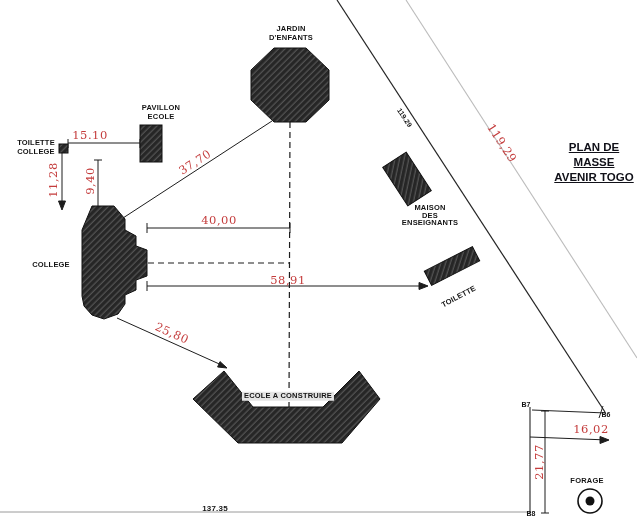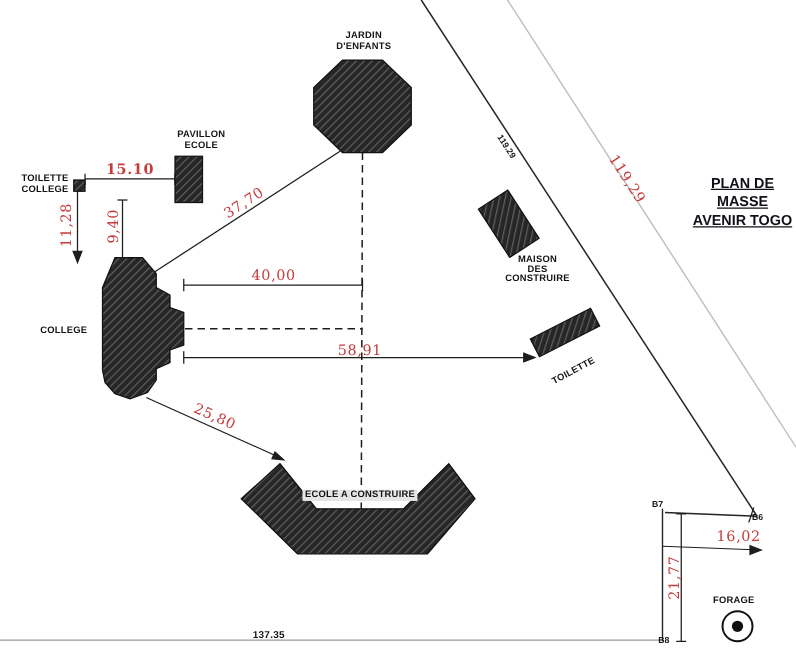--- a/index.html
+++ b/index.html
@@ -124,33 +124,33 @@
     <div>ECOLE</div>
   </div>
   <div class="lbl" style="left:36px;top:147px;">
     <div>TOILETTE</div>
     <div>COLLEGE</div>
   </div>
   <div class="lbl" style="left:51px;top:265px;">COLLEGE</div>
   <div class="lbl" style="left:430px;top:215px;line-height:7.5px;">
     <div>MAISON</div>
     <div>DES</div>
-    <div>CONSTRUIRE</div>
+    <div>ENSEIGNANTS</div>
   </div>
   <div class="lbl rot-28" style="left:459px;top:297px;">TOILETTE</div>
   <div class="lbl bg" style="left:288px;top:396px;">ECOLE A CONSTRUIRE</div>
   <div class="lbl" style="left:587px;top:481px;">FORAGE</div>
 
   <div class="lbl small" style="left:526px;top:405px;">B7</div>
   <div class="lbl small" style="left:606px;top:415px;">B6</div>
   <div class="lbl small" style="left:531px;top:514px;">B8</div>
   <div class="lbl small rot57" style="left:404px;top:118px;">119.29</div>
   <div class="lbl" style="left:215px;top:509px;font-size:8px;">137.35</div>
 
-  <div class="dim" style="left:104px;top:135px;font-weight:bold;">15.10</div>
+  <div class="dim" style="left:90px;top:135px;">15.10</div>
   <div class="dim rot-90" style="left:53px;top:180px;">11,28</div>
   <div class="dim rot-90" style="left:90px;top:181px;">9,40</div>
   <div class="dim rot-33n" style="left:195px;top:162px;">37,70</div>
   <div class="dim" style="left:219px;top:220px;">40,00</div>
   <div class="dim" style="left:288px;top:280px;">58,91</div>
   <div class="dim rot24" style="left:172px;top:333px;">25,80</div>
   <div class="dim rot57" style="left:502px;top:143px;">119,29</div>
   <div class="dim" style="left:568px;top:429px;margin-left:23px;">16,02</div>
   <div class="dim rot-90" style="left:539px;top:462px;">21,77</div>
 

